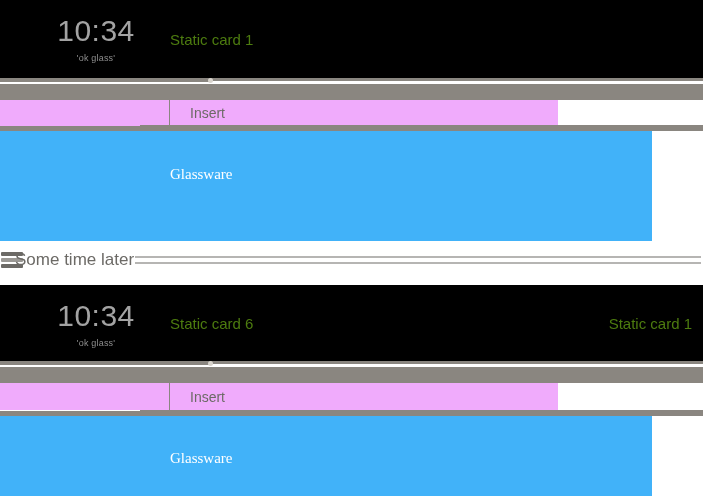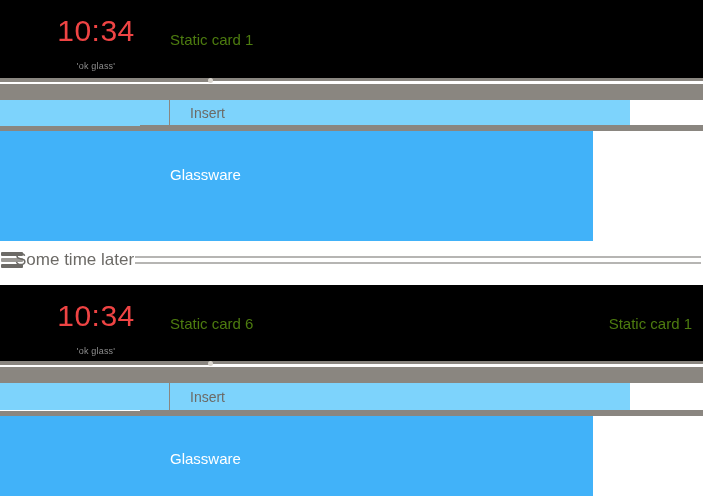--- a/index.html
+++ b/index.html
@@ -38,28 +38,28 @@
     width: 120px;
     text-align: center;
     color: #d6d6d6;
   }
   .clock-time {
     font-family: "Liberation Sans", sans-serif;
     font-size: 30px;
     font-weight: 300;
     letter-spacing: 0.5px;
     line-height: 34px;
-    color: #ef4444;
+    color: #a3a3a3;
   }
   .clock-hint {
     font-family: "Liberation Sans", sans-serif;
     font-size: 9px;
     line-height: 12px;
     color: #8e8e8e;
-    margin-top: 12px;
+    margin-top: 4px;
     letter-spacing: 0.2px;
   }
   .card-label {
     position: absolute;
     top: 50%;
     transform: translateY(-50%);
     font-size: 15px;
     color: #4d7c0f;
     white-space: nowrap;
   }
@@ -74,22 +74,22 @@
   .band-hairline {
     position: absolute;
     background: #ffffff;
     height: 2px;
   }
 
   
   .insert-strip {
     position: absolute;
     left: 0;
-    width: 630px;
-    background: #7dd3fc;
+    width: 558px;
+    background: #f0abfc;
   }
   .insert-label {
     position: absolute;
     left: 190px;
     top: 50%;
     transform: translateY(-50%);
     font-size: 14px;
     color: #6c6a66;
     white-space: nowrap;
   }
@@ -98,22 +98,23 @@
     top: 0;
     bottom: 0;
     width: 1px;
     background: #8a8680;
   }
 
   
   .glassware {
     position: absolute;
     left: 0;
-    width: 593px;
+    width: 652px;
     background: #41b2f9;
+    font-family: Liberation Serif, serif;
   }
   .glassware-label {
     position: absolute;
     left: 170px;
     font-size: 15px;
     color: #ffffff;
     white-space: nowrap;
   }
 
   

